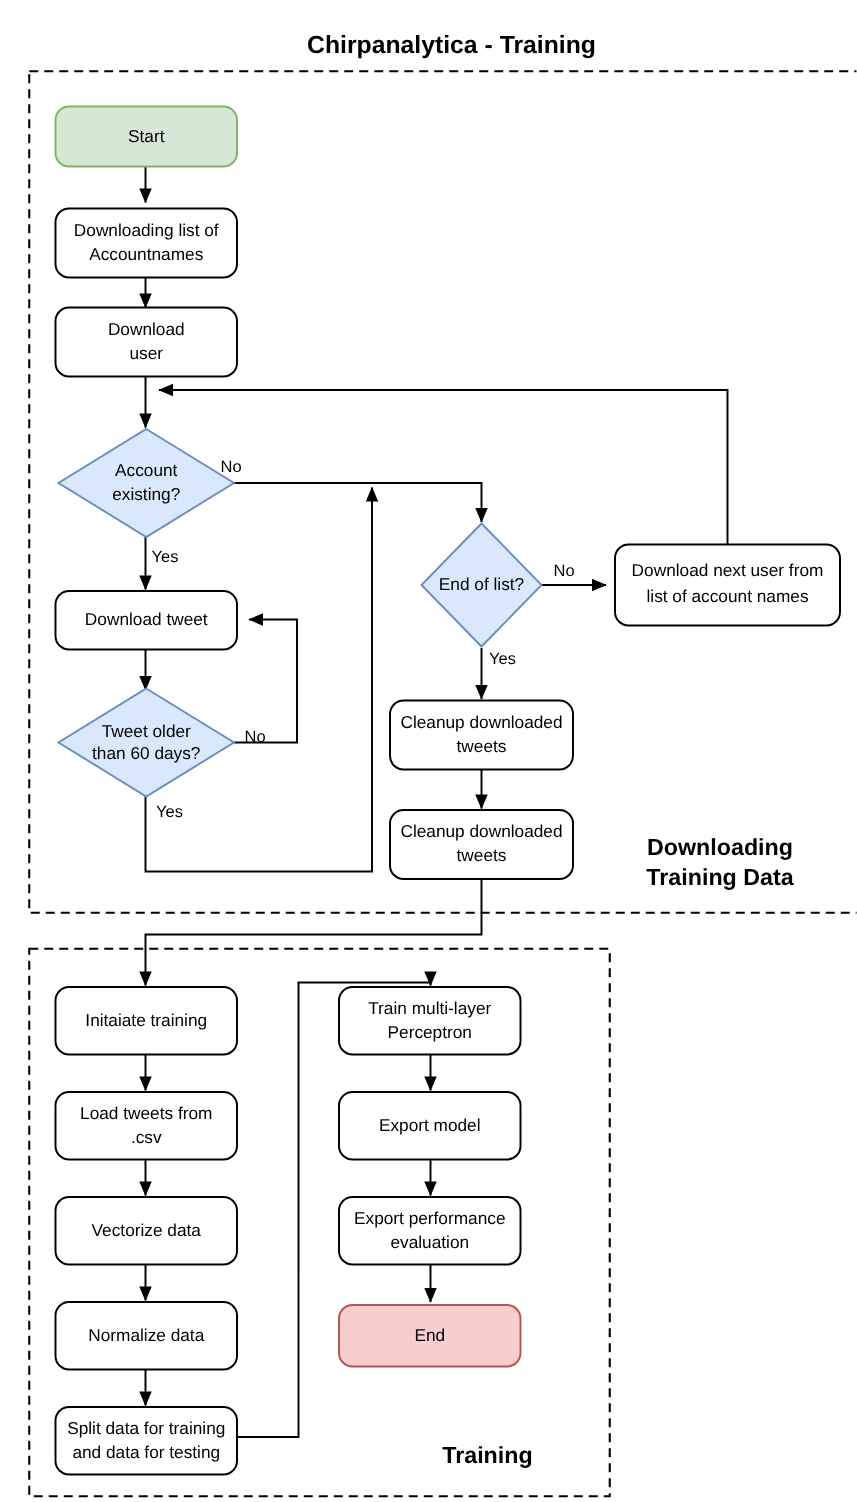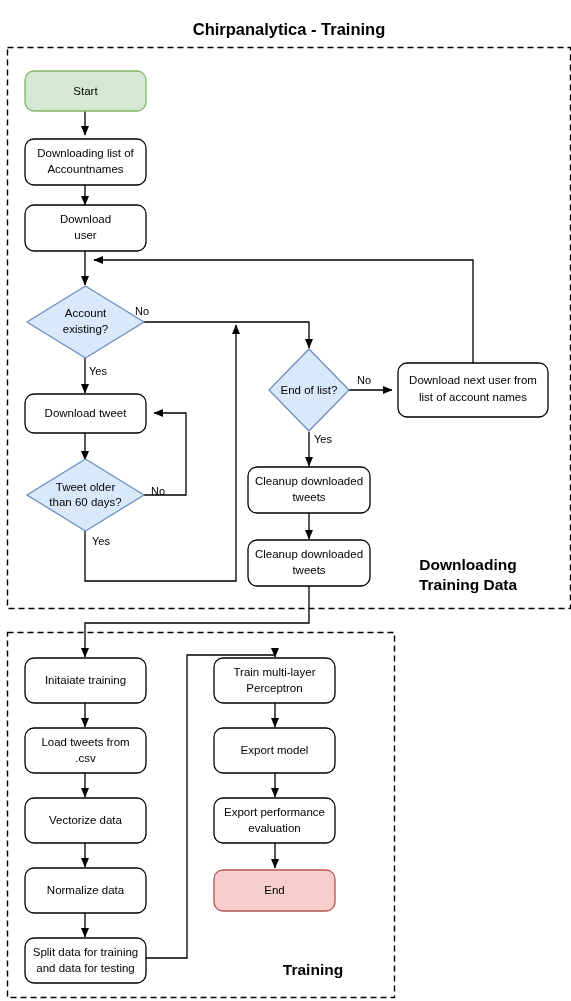--- a/index.html
+++ b/index.html
@@ -9,21 +9,21 @@
   }
   body {
     width: 571px;
     height: 1001px;
     font-family: "Liberation Sans", sans-serif;
     position: relative;
     overflow: hidden;
   }
   #diagram-root {
     position: absolute;
-    left: 4px; top: 0;
+    left: 16px; top: 0;
     width: 554px;
     height: 1001px;
   }
   svg { display: block; }
   .node-text {
     font-family: "Liberation Sans", sans-serif;
     font-size: 11.5px;
     fill: #000000;
     text-anchor: middle;
     dominant-baseline: middle;

